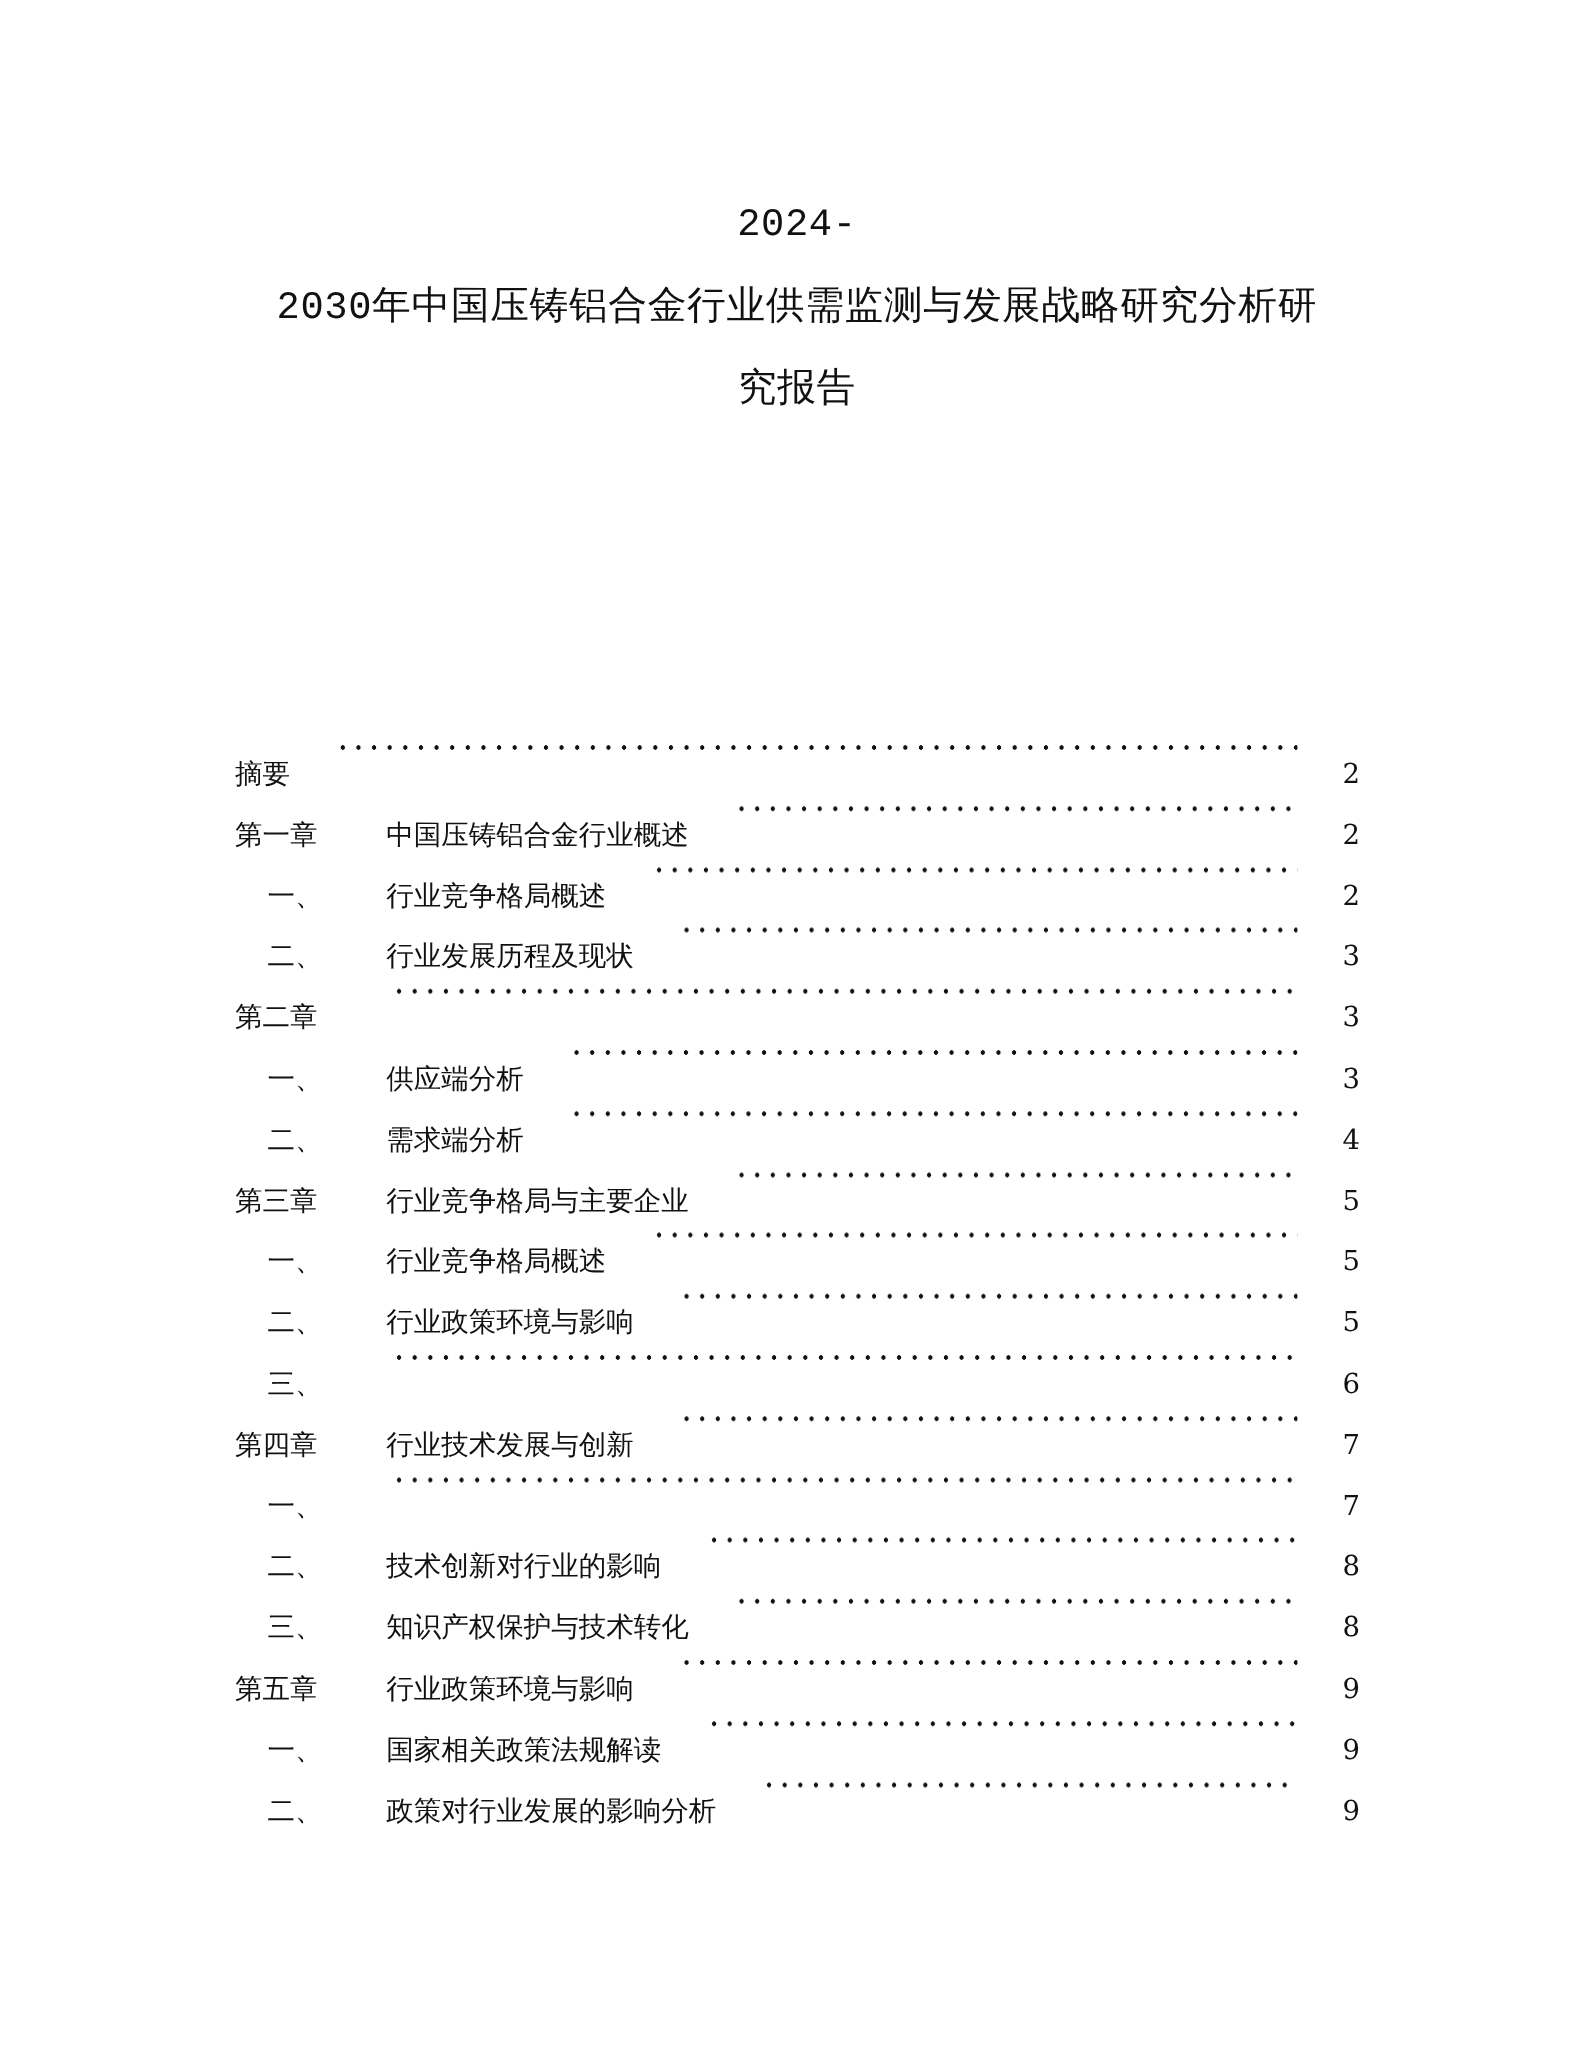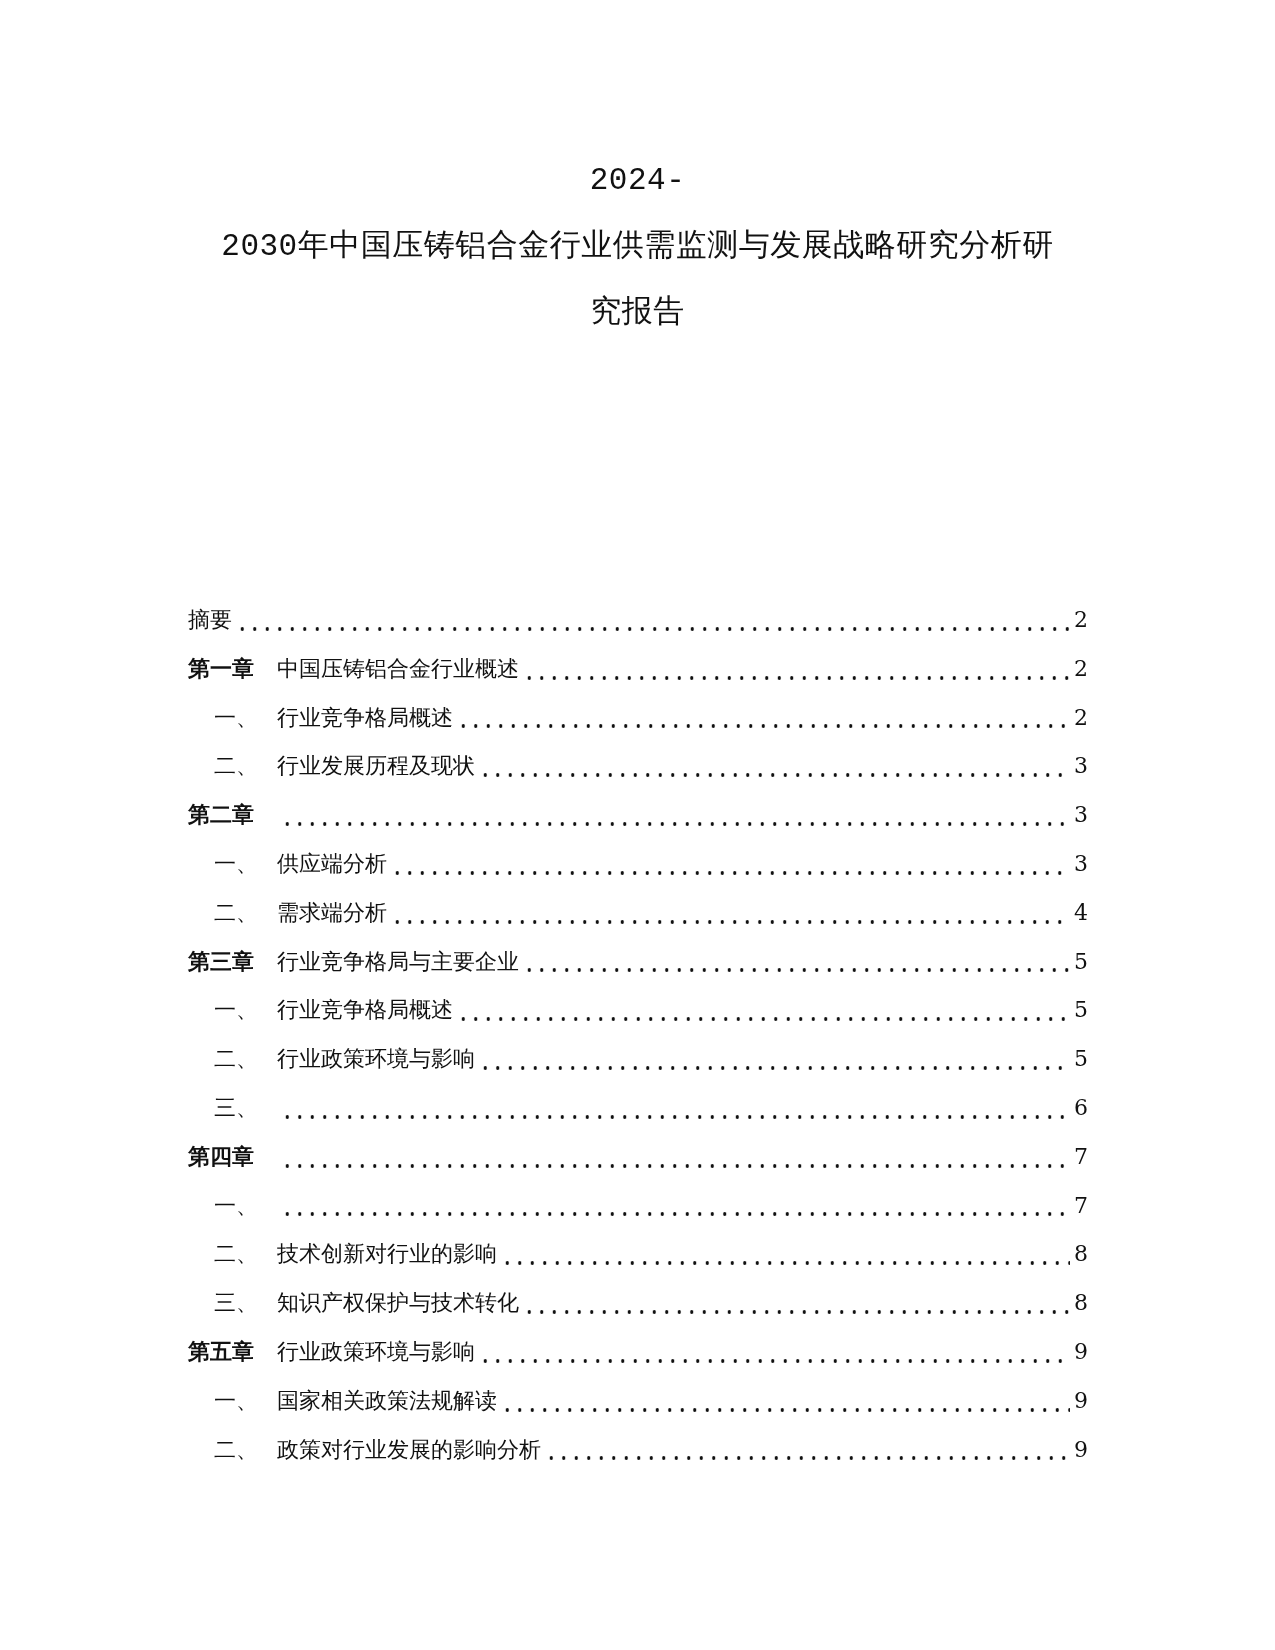--- a/index.html
+++ b/index.html
@@ -9,27 +9,27 @@
     color: #111111;
   }
   .title-block { position: absolute; left: 0; width: 1275px; top: 148px; text-align: center; }
   .title-line {
     font-family: Liberation Mono, monospace;
     font-size: 31px; line-height: 66px; height: 66px; white-space: nowrap;
     letter-spacing: 0.5px;
   }
   .toc { position: absolute; left: 188px; top: 596px; width: 900px; }
   .toc-row {
-    display: flex; align-items: flex-end; height: 48.8px;
-    font-size: 22px; line-height: 48.8px; white-space: nowrap;
+    display: flex; align-items: flex-start; height: 48.8px;
+    font-size: 22px; line-height: 48.8px; white-space: nowrap; gap: 32px;
   }
   .toc-row .num, .toc-row .label {
     font-family: "DejaVu Sans", "Liberation Sans", sans-serif; font-size: 22px;
   }
-  .toc-row.chapter .num { width: 89px; display: inline-block; font-weight: bold; }
+  .toc-row.chapter .num { width: 89px; display: inline-block; }
   .toc-row.section .num { margin-left: 26px; width: 63px; display: inline-block; }
   .toc-row .leader {
     flex: 1; margin: 0 4px 14px 4px; height: 4px;
     background-image: radial-gradient(circle, #111 1.6px, transparent 2px);
     background-size: 12.5px 4px; background-repeat: repeat-x; background-position: left center;
   }
   .toc-row .page {
     font-family: "DejaVu Serif", "Liberation Serif", serif; font-size: 22px;
     width: 14px; text-align: right;
   }
@@ -102,20 +102,21 @@
       <span class="leader"></span>
       <span class="page">5</span>
     </div>
     <div class="toc-row section">
       <span class="num">三、</span>
       <span class="leader"></span>
       <span class="page">6</span>
     </div>
     <div class="toc-row chapter">
       <span class="num">第四章</span>
+      <span class="label">行业技术发展与创新</span>
       <span class="leader"></span>
       <span class="page">7</span>
     </div>
     <div class="toc-row section">
       <span class="num">一、</span>
       <span class="leader"></span>
       <span class="page">7</span>
     </div>
     <div class="toc-row section">
       <span class="num">二、</span>

